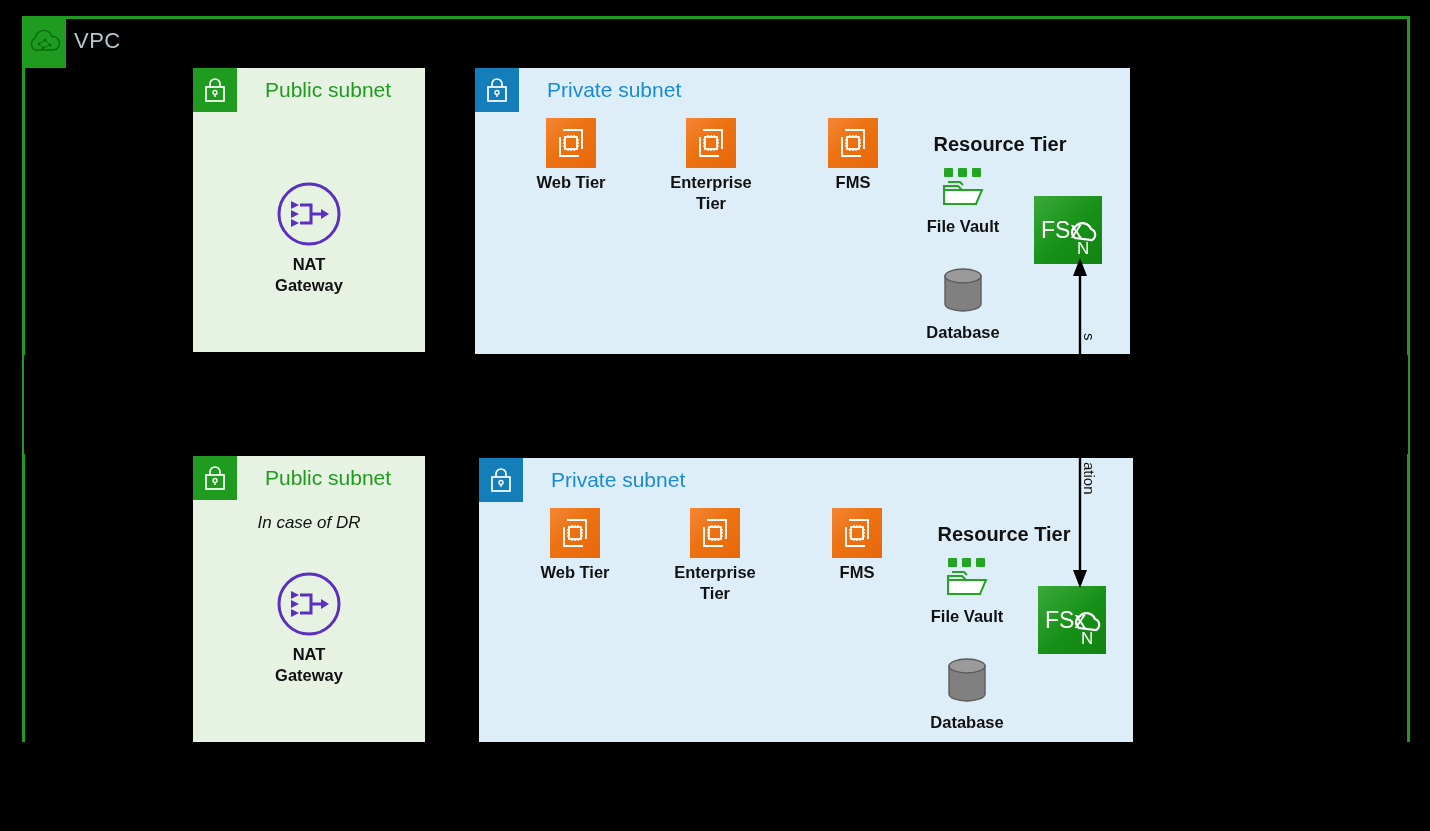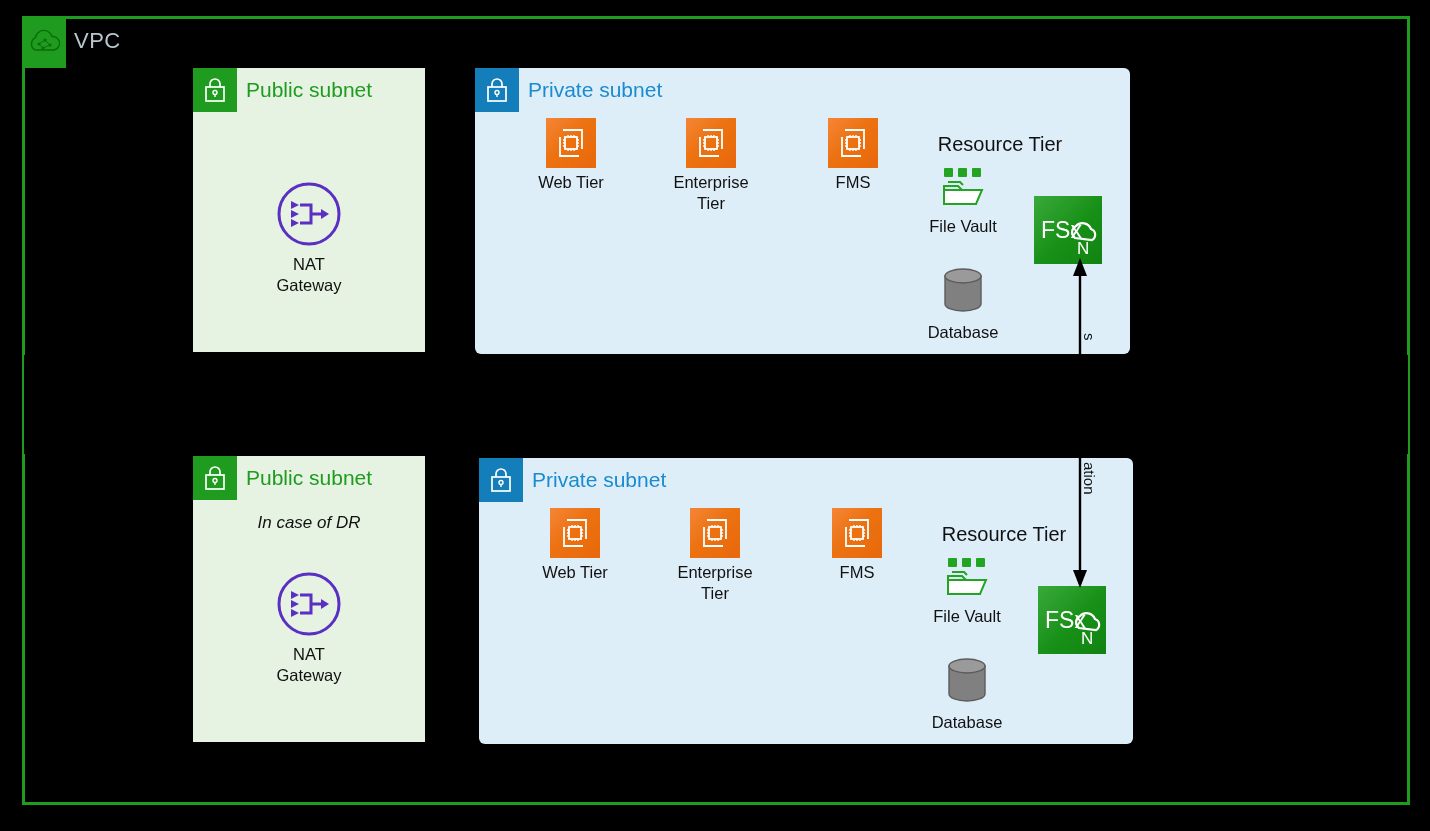--- a/index.html
+++ b/index.html
@@ -1,18 +1,18 @@
 <!DOCTYPE html>
 <html><head>
 <meta charset="utf-8">
 <style>
   html,body{margin:0;padding:0;background:#000;}
   #canvas{
     position:relative;
-    width:1430px;height:831px;
+    width:1430px;height:742px;
     background:#000000;
     font-family:"Liberation Sans", sans-serif;
     overflow:hidden;
   }
   
   #vpc-boundary{
     position:absolute;
     left:22px;top:16px;
     width:1388px;height:789px;
     border:3px solid #1f9c1f;
@@ -32,45 +32,46 @@
     font-size:22px;
     color:#b9c7cc;
     letter-spacing:0.5px;
   }
   
   .subnet{
     position:absolute;
     box-sizing:border-box;
   }
   .subnet.public{ background:#e6f2e2; }
-  .subnet.private{ background:#deeef9;border-radius:6px; }
+  .subnet.private{ background:#deeef9; }
   .subnet-badge{
     position:absolute;
     left:0;top:0;
     width:44px;height:44px;
     display:flex;align-items:center;justify-content:center;
   }
   .subnet-badge.green{ background:#1f9c1f; }
   .subnet-badge.blue{ background:#147eba; }
   .subnet-label{
     position:absolute;
-    left:53px;top:10px;
+    left:72px;top:10px;
     font-size:21px;
   }
   .subnet-label.green{ color:#1f9c1f; }
   .subnet-label.blue{ color:#1b8bd0; }
 
   
   .node{ position:absolute; text-align:center; }
   .node-label{
     font-size:16.5px;
     color:#111;
     line-height:21px;
     white-space:pre-line;
     margin-top:4px;
+    font-weight:bold;
   }
   .node-label.big{ font-size:20px; }
 
   
   .ec2-tile{
     width:50px;height:50px;
     margin:0 auto;
     background:linear-gradient(135deg,#f58536 0%, #ec7211 45%, #e8680b 100%);
     display:flex;align-items:center;justify-content:center;
   }

